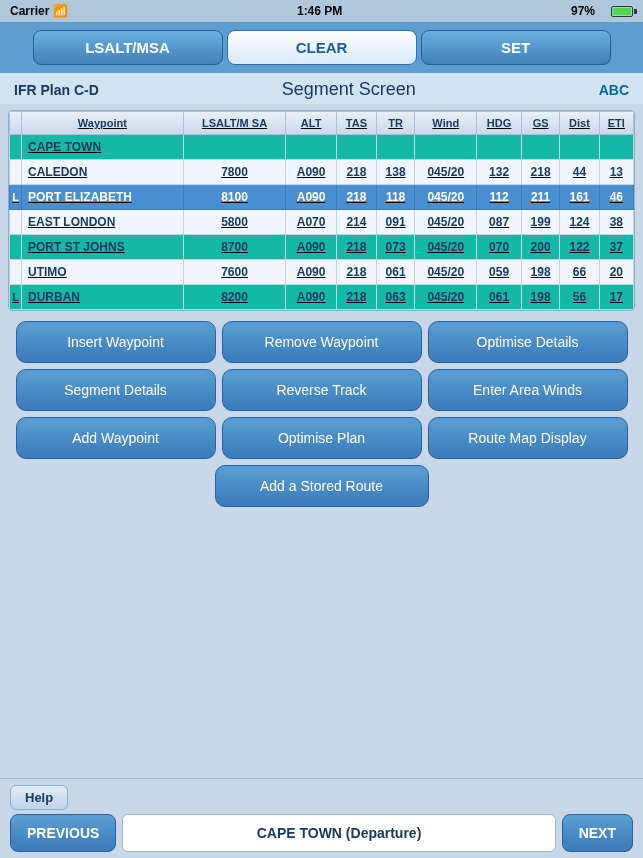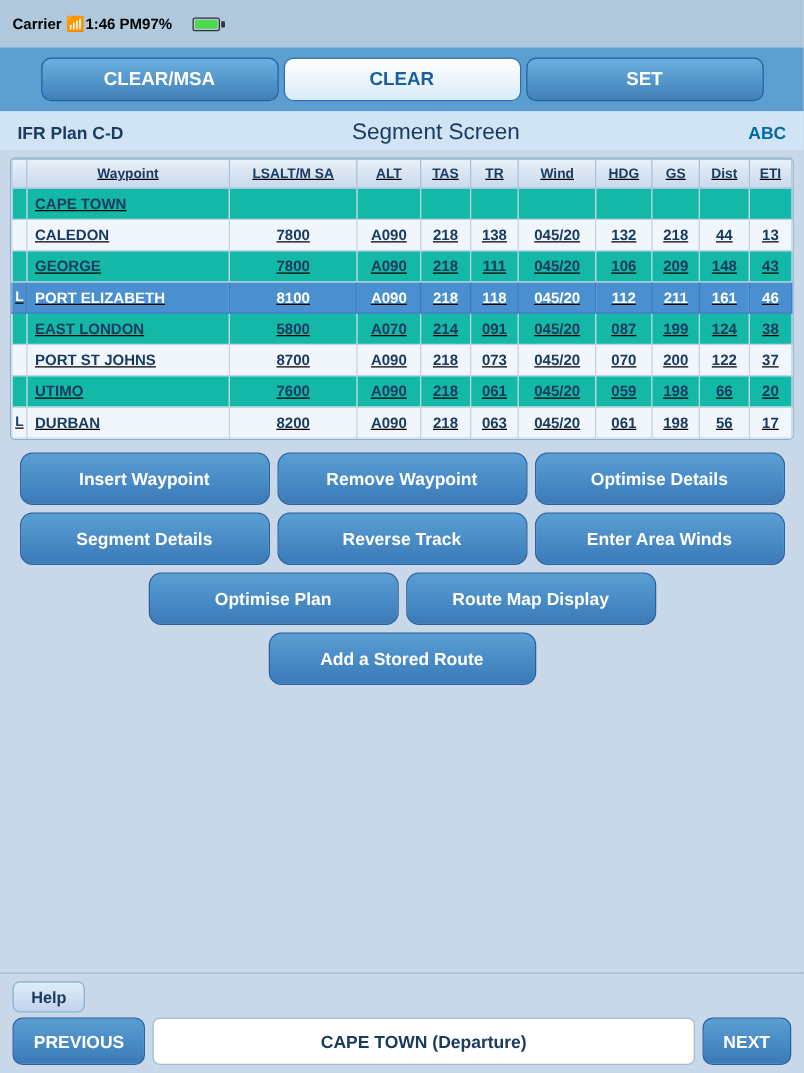--- a/index.html
+++ b/index.html
@@ -9,23 +9,24 @@
       font-family: -apple-system, 'Helvetica Neue', Arial, sans-serif;
       background: #c8d8e8;
       overflow: hidden;
       display: flex;
       flex-direction: column;
     }
     
     .status-bar {
       background: #b0c8dc;
       display: flex;
+      justify-content: space-between;
       align-items: center;
       padding: 2px 10px;
-      height: 38px;
+      height: 22px;
       font-size: 12px;
       font-weight: 600;
     }
     .status-bar .carrier { display: flex; align-items: center; gap: 4px; }
     .status-bar .time { font-weight: 700; }
     .status-bar .battery { display: flex; align-items: center; gap: 16px; font-weight: 600; }
 
     
     .toolbar {
       background: #5b9ecf;
@@ -152,21 +153,21 @@
       gap: 6px;
       justify-content: center;
     }
     .action-btn {
       background: linear-gradient(to bottom, #5a9fd4, #3a7ab8);
       color: white;
       border: 1px solid #2a60a0;
       border-radius: 10px;
       padding: 12px 8px;
       font-size: 14px;
-      font-weight: 700;
+      font-weight: 400;
       cursor: pointer;
       flex: 1;
       text-align: center;
       max-width: 200px;
     }
     .btn-row.center-btn {
       justify-content: center;
     }
     .action-btn.center {
       max-width: 214px;
@@ -264,21 +265,21 @@
   <div class="time">1:46 PM</div>
   <div class="battery">
     <span>97%</span>
     <span class="battery-icon">
         <div class="battery-fill"></div>
       </span>
   </div>
 </div>
 
 <div class="toolbar">
-  <button class="toolbar-btn">CLEAR/MSA</button>
+  <button class="toolbar-btn">LSALT/MSA</button>
   <button class="toolbar-btn active">CLEAR</button>
   <button class="toolbar-btn">SET</button>
 </div>
 
 <div class="header-area">
   <span class="plan-label">IFR Plan C-D</span>
   <span class="screen-title">Segment Screen</span>
   <span class="abc-label">ABC</span>
 </div>
 
@@ -319,33 +320,20 @@
           <td>7800</td>
           <td>A090</td>
           <td>218</td>
           <td>138</td>
           <td>045/20</td>
           <td>132</td>
           <td>218</td>
           <td>44</td>
           <td>13</td>
         </tr>
-        <tr>
-          <td class="l-col"></td>
-          <td class="waypoint-name">GEORGE</td>
-          <td>7800</td>
-          <td>A090</td>
-          <td>218</td>
-          <td>111</td>
-          <td>045/20</td>
-          <td>106</td>
-          <td>209</td>
-          <td>148</td>
-          <td>43</td>
-        </tr>
         <tr class="highlighted">
           <td class="l-col">L</td>
           <td class="waypoint-name">PORT ELIZABETH</td>
           <td>8100</td>
           <td>A090</td>
           <td>218</td>
           <td>118</td>
           <td>045/20</td>
           <td>112</td>
           <td>211</td>
@@ -413,20 +401,21 @@
     <button class="action-btn">Insert Waypoint</button>
     <button class="action-btn">Remove Waypoint</button>
     <button class="action-btn">Optimise Details</button>
   </div>
   <div class="btn-row">
     <button class="action-btn">Segment Details</button>
     <button class="action-btn">Reverse Track</button>
     <button class="action-btn">Enter Area Winds</button>
   </div>
   <div class="btn-row">
+    <button class="action-btn">Add Waypoint</button>
     <button class="action-btn">Optimise Plan</button>
     <button class="action-btn">Route Map Display</button>
   </div>
   <div class="btn-row center-btn">
     <button class="action-btn center">Add a Stored Route</button>
   </div>
 </div>
 
 <div class="bottom-area">
   <button class="help-btn">Help</button>

